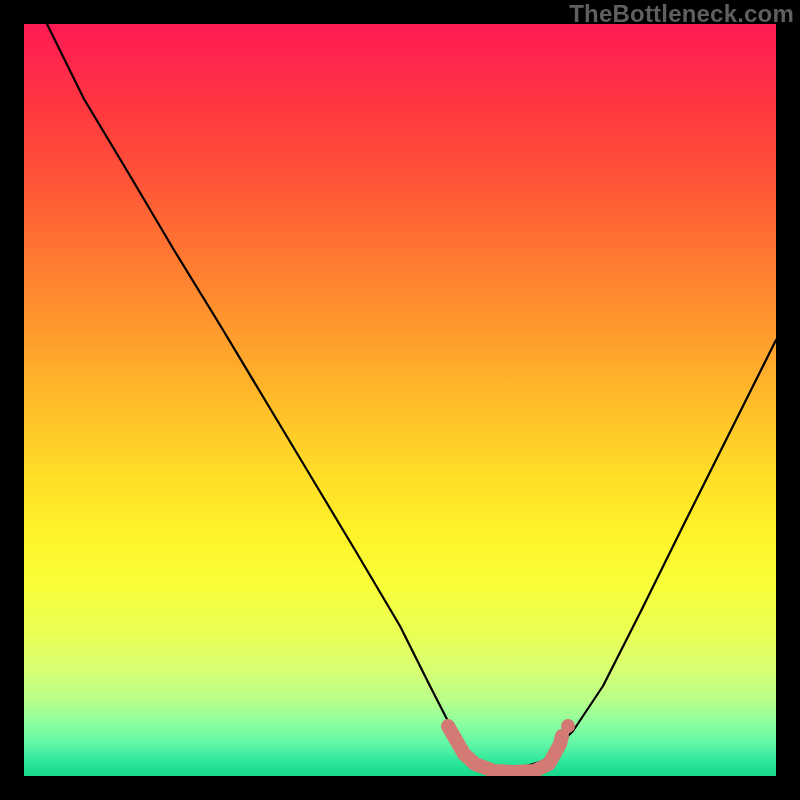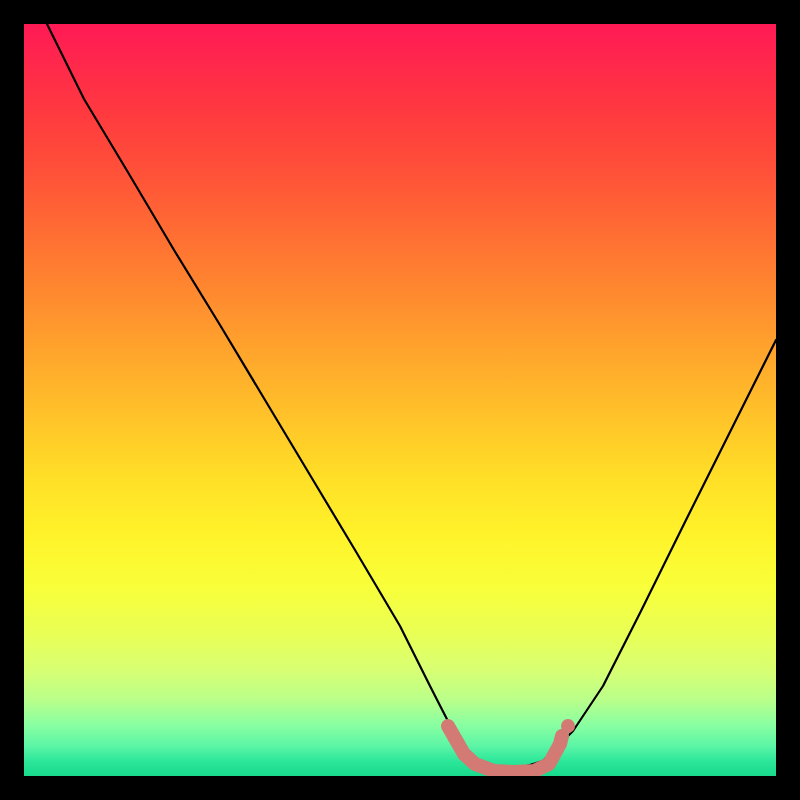--- a/index.html
+++ b/index.html
@@ -113,13 +113,14 @@
                L490,748
                L510,747
                L525,740
                L536,720
                L538,712" fill="none" stroke="#d27a73" stroke-width="14" stroke-linecap="round" stroke-linejoin="round"></path>
 
       <circle cx="544" cy="702" r="7" fill="#d27a73"></circle>
     </svg>
   </div>
 
+  <div class="watermark">TheBottleneck.com</div>
 </div>
 
 </body></html>

